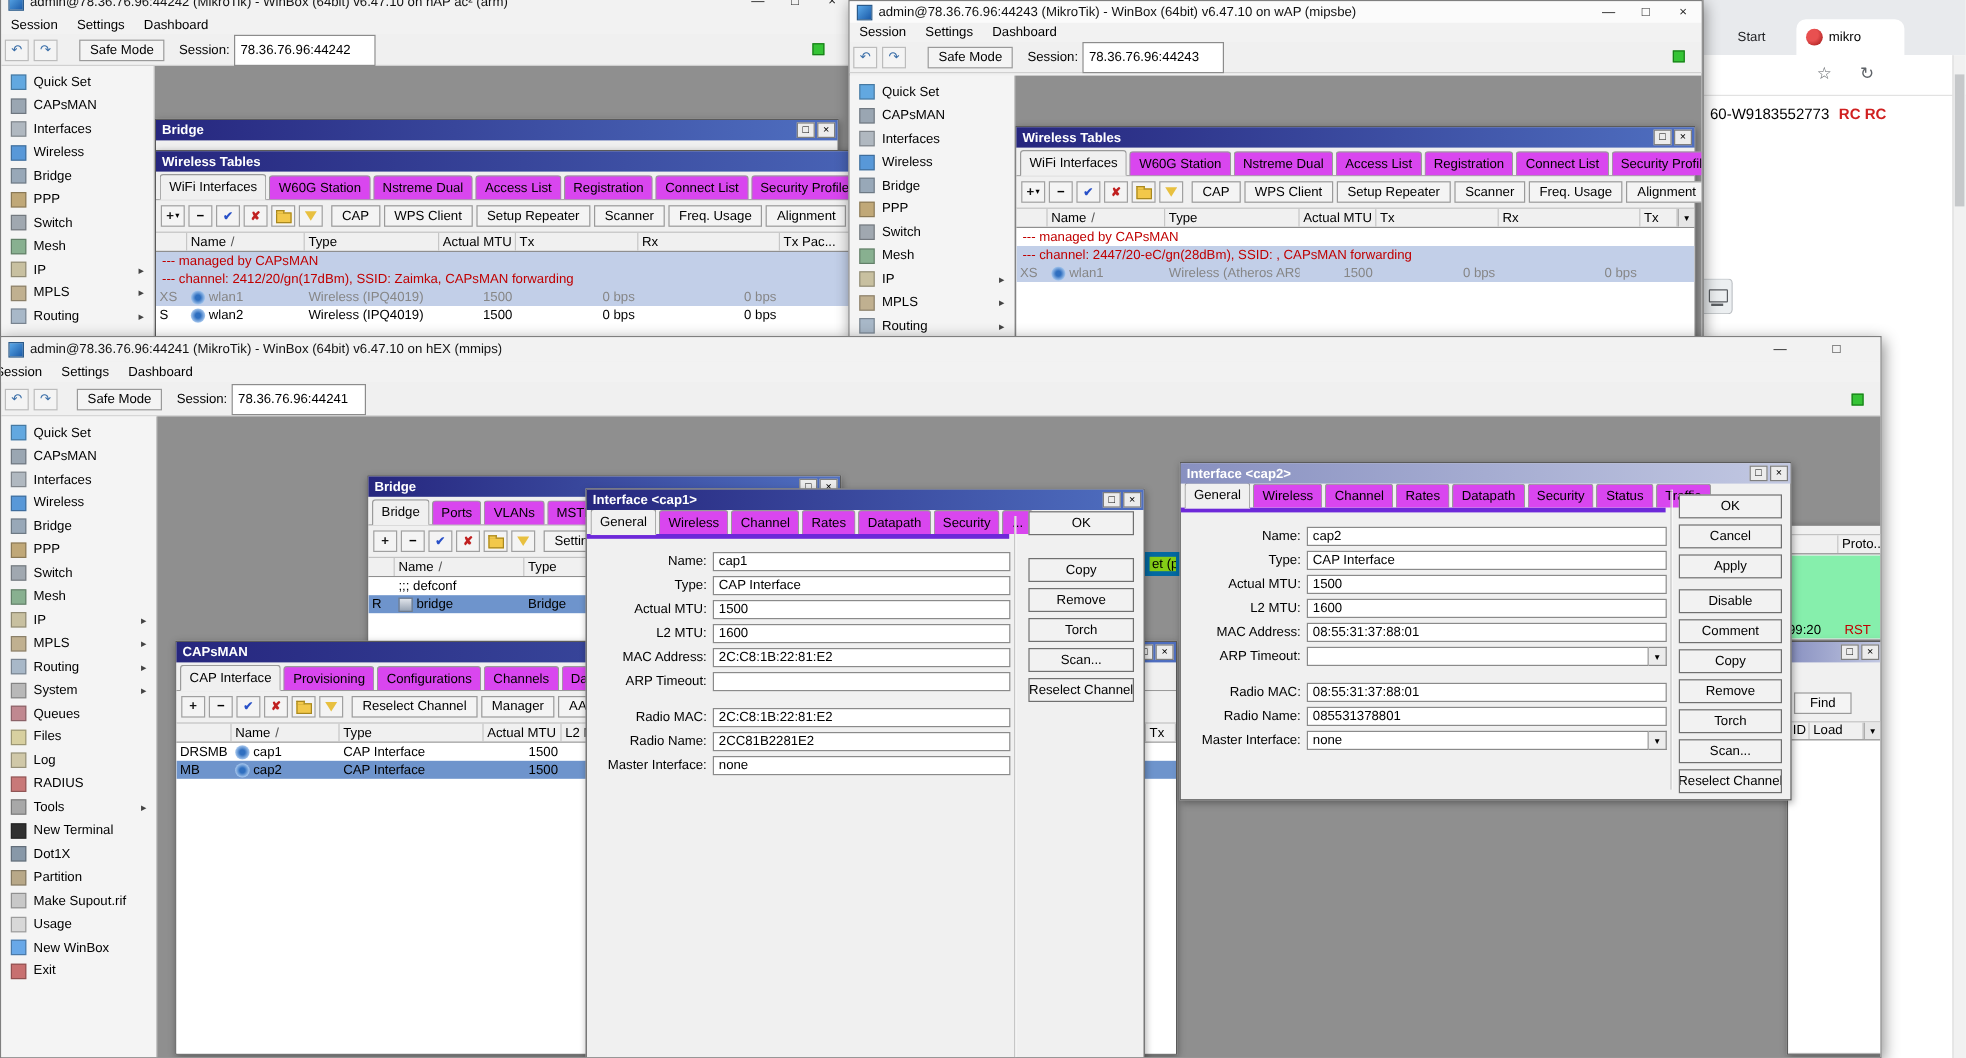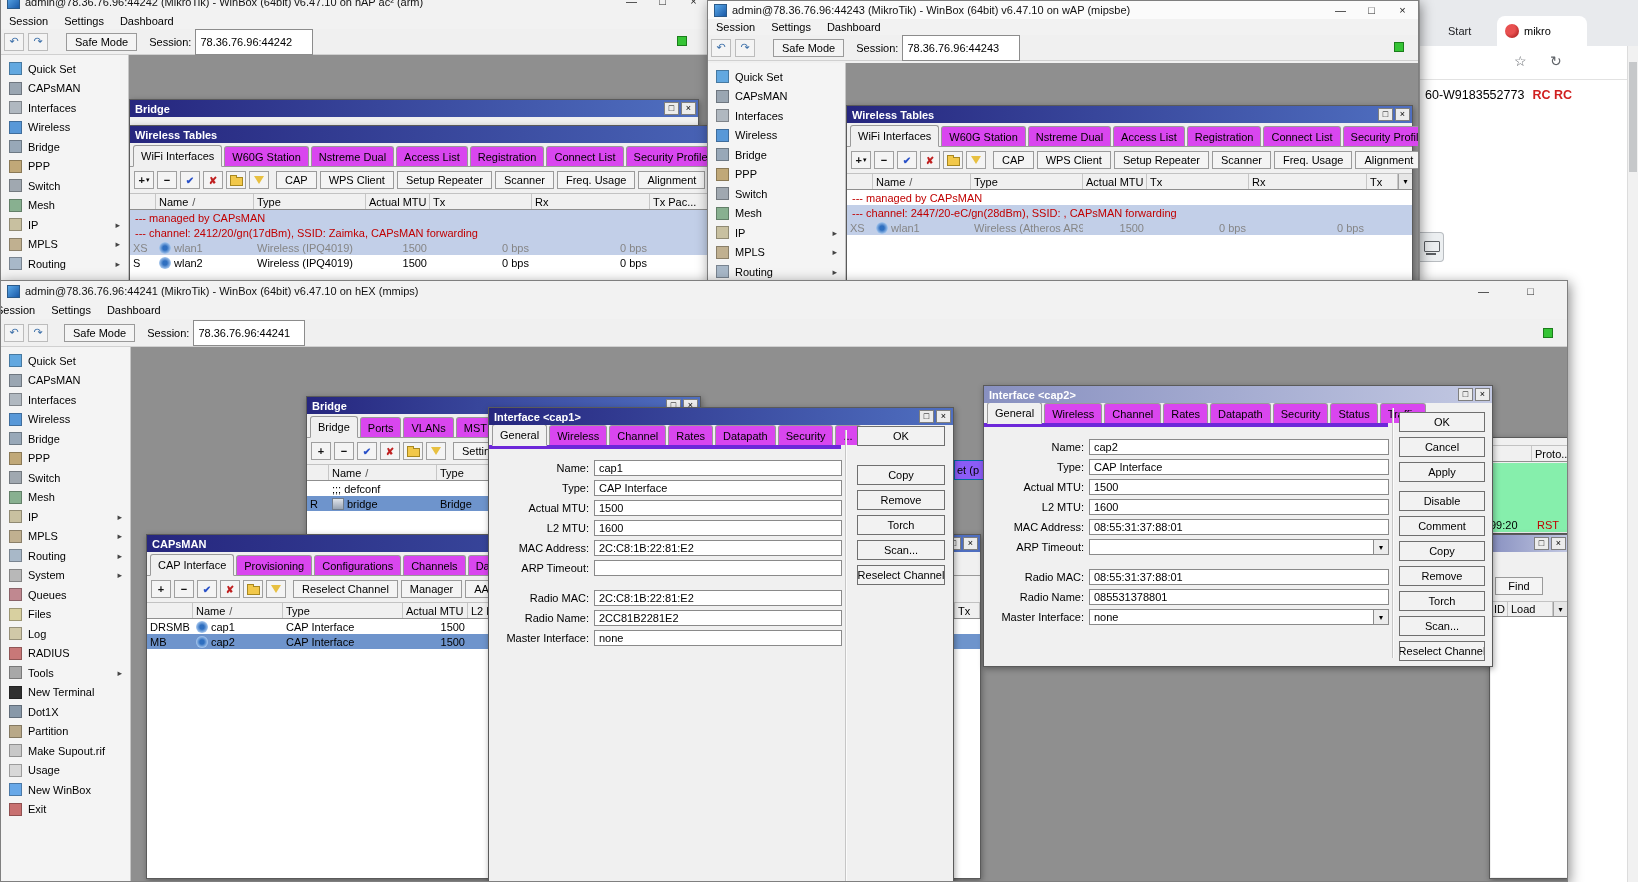--- a/index.html
+++ b/index.html
@@ -67,21 +67,21 @@
 .fields .frow:nth-child(1){margin-top:4px}
 .fields .frow:nth-child(7){margin-top:14px}
 .flabel{flex:0 0 92px;text-align:right;margin-right:5px;white-space:nowrap}
 .fbox{flex:1;height:16px;background:#fff;border:1px solid #8a8a8a;padding:0 4px;display:flex;align-items:center;overflow:hidden;white-space:nowrap}
 .dd{flex:0 0 15px;height:16px;border:1px solid #8a8a8a;border-left:none;background:#ececec;display:flex;align-items:center;justify-content:center;font-size:8px}
 .vsep{position:absolute;width:1px;background:#c6c6c6;box-shadow:1px 0 0 #fbfbfb}
 .bcol{position:absolute;display:flex;flex-direction:column;gap:5px}
 .dbtn{height:20px;flex:0 0 20px;border:1px solid #6f6f6f;background:#f2f2f2;display:flex;align-items:center;justify-content:center;white-space:nowrap;overflow:hidden}
 .cap1 .bcol .dbtn:nth-child(2){margin-top:14px}
 .cap2 .bcol .dbtn:nth-child(4){margin-top:4px}
-.fragbtn{position:absolute;height:20px;border:1px solid #0369a1;background:#8b5cf6;display:flex;align-items:center;padding:0 2px;overflow:hidden;white-space:nowrap}
+.fragbtn{position:absolute;height:20px;border:4px solid #0369a1;background:#84cc16;display:flex;align-items:center;padding:0 2px;overflow:hidden;white-space:nowrap}
 .browser{position:absolute;left:1419px;top:0;width:219px;height:882px;background:#fff;z-index:5;border-left:1px solid #b8b8b8}
 .tabstrip{position:absolute;left:0;top:0;height:46px;width:100%;background:#e8eaed}
 .prevtab{position:absolute;left:28px;top:25px;color:#202124}
 .btab{position:absolute;left:77px;top:16px;width:90px;height:30px;background:#fff;border-radius:8px 8px 0 0;display:flex;align-items:center;padding:0 8px;gap:5px;overflow:hidden}
 .favicon{width:14px;height:14px;flex:0 0 14px;border-radius:50%;background:radial-gradient(circle at 35% 35%,#e85050 0 40%,#c03030 70%,#8c1e1e 100%)}
 .addr{position:absolute;left:0;top:46px;height:34px;width:100%;background:#fff;border-bottom:1px solid #e2e2e2}
 .star{position:absolute;left:94px;top:7px;font-size:14px;color:#5f6368}
 .reload{position:absolute;left:130px;top:7px;font-size:14px;color:#5f6368}
 .pageline{position:absolute;left:5px;top:88px;display:flex;gap:8px;font-size:12.5px}
 .redtxt{color:#d02020;font-weight:bold}

